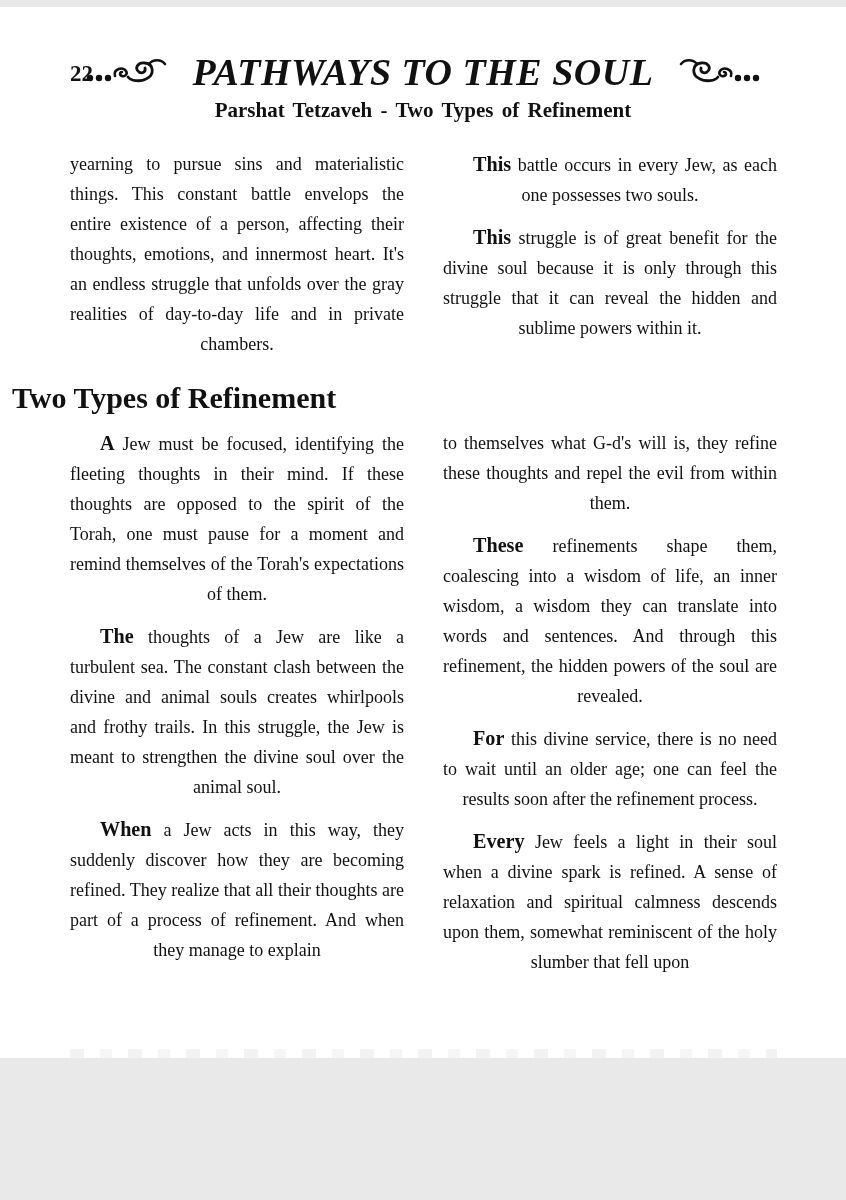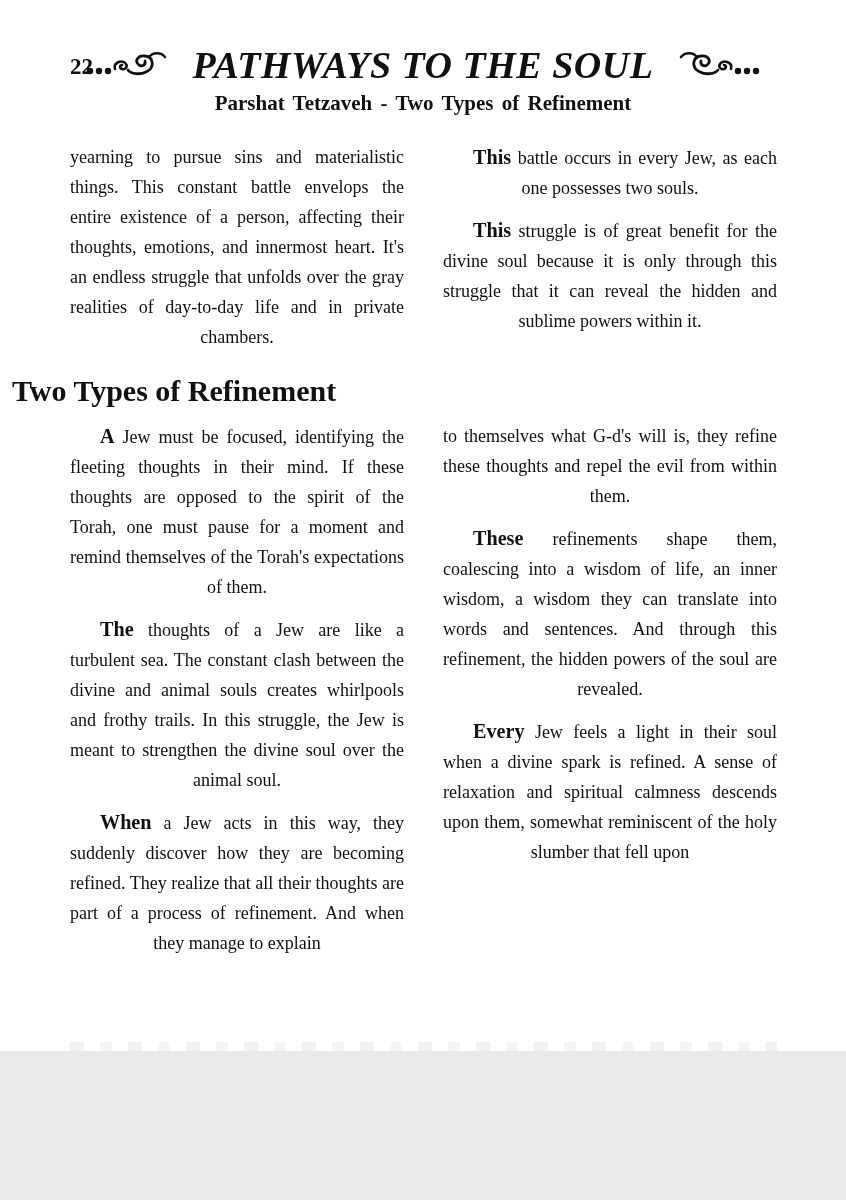--- a/index.html
+++ b/index.html
@@ -1,20 +1,20 @@
 <!DOCTYPE html>
 <html><head>
 <meta charset="utf-8">
 <style>
   html, body { margin: 0; padding: 0; background: #e9e9e9; }
   .page {
     position: relative;
     width: 846px;
     height: 1051px;
-    margin: 0 auto;
+    margin: 7px auto;
     background: #ffffff;
     color: #111111;
     font-family: "Liberation Serif", serif;
     overflow: hidden;
   }
   
   .header { padding-top: 46px; position: relative; }
   .page-num {
     position: absolute;
     left: 70px;
@@ -138,20 +138,22 @@
           <span>Jew must be focused, identifying the fleeting thoughts in their mind. If these thoughts are opposed to the spirit of the Torah, one must pause for a moment and remind themselves of the Torah's expectations of them.</span></p>
         <p class="para indent"><b class="lead">The</b>
           <span>thoughts of a Jew are like a turbulent sea. The constant clash between the divine and animal souls creates whirlpools and frothy trails. In this struggle, the Jew is meant to strengthen the divine soul over the animal soul.</span></p>
         <p class="para indent"><b class="lead">When</b>
           <span>a Jew acts in this way, they suddenly discover how they are becoming refined. They realize that all their thoughts are part of a process of refinement. And when they manage to explain</span></p>
       </div>
       <div class="col">
         <p class="para"><span>to themselves what G-d's will is, they refine these thoughts and repel the evil from within them.</span></p>
         <p class="para indent"><b class="lead">These</b>
           <span>refinements shape them, coalescing into a wisdom of life, an inner wisdom, a wisdom they can translate into words and sentences. And through this refinement, the hidden powers of the soul are revealed.</span></p>
+        <p class="para indent"><b class="lead">For</b>
+          <span>this divine service, there is no need to wait until an older age; one can feel the results soon after the refinement process.</span></p>
         <p class="para indent"><b class="lead">Every</b>
           <span>Jew feels a light in their soul when a divine spark is refined. A sense of relaxation and spiritual calmness descends upon them, somewhat reminiscent of the holy slumber that fell upon</span></p>
       </div>
     </section>
 
   </main>
 
   <div class="clipped-line"></div>
 </div>
 

